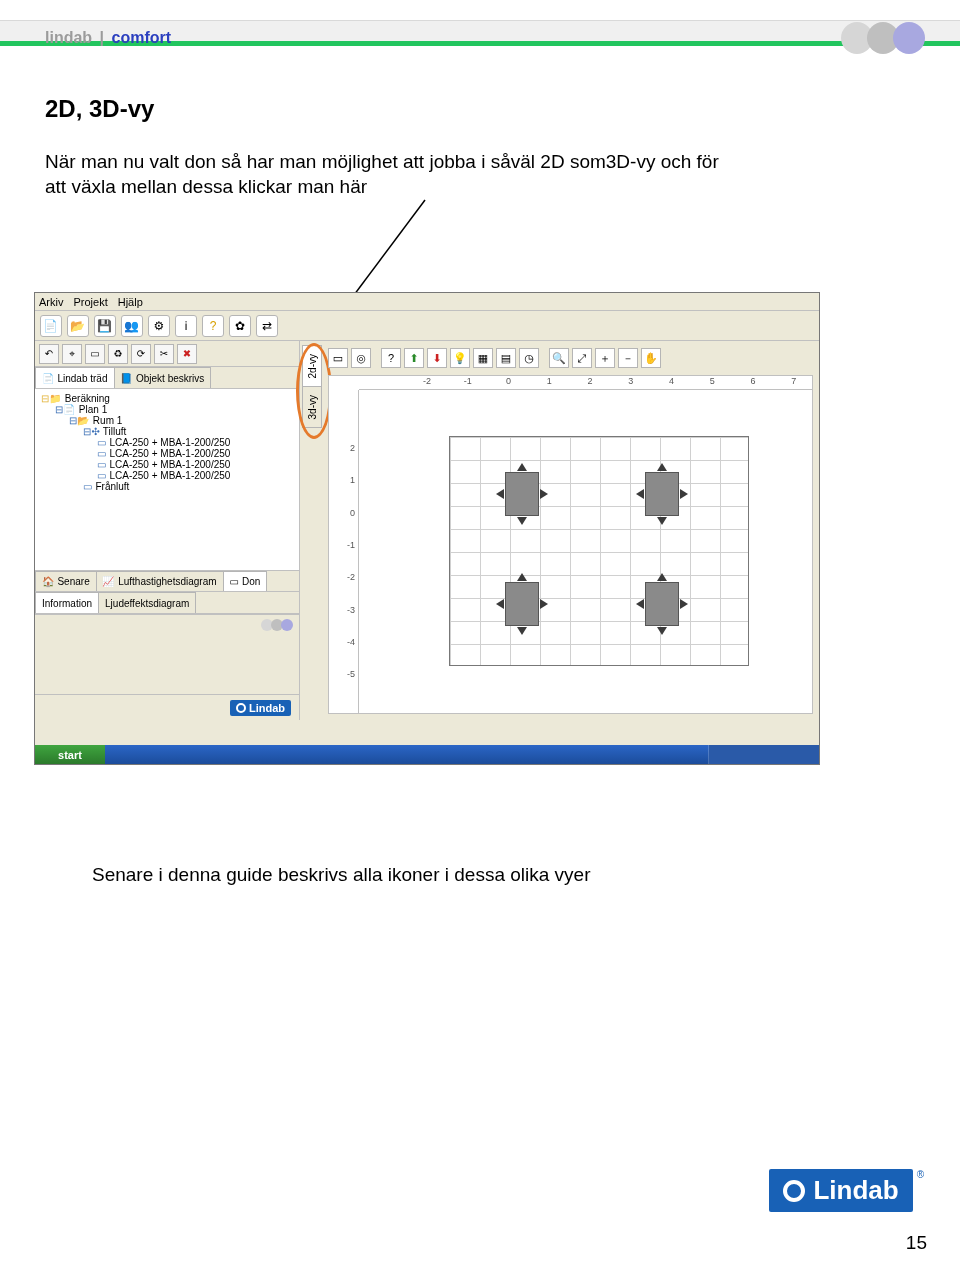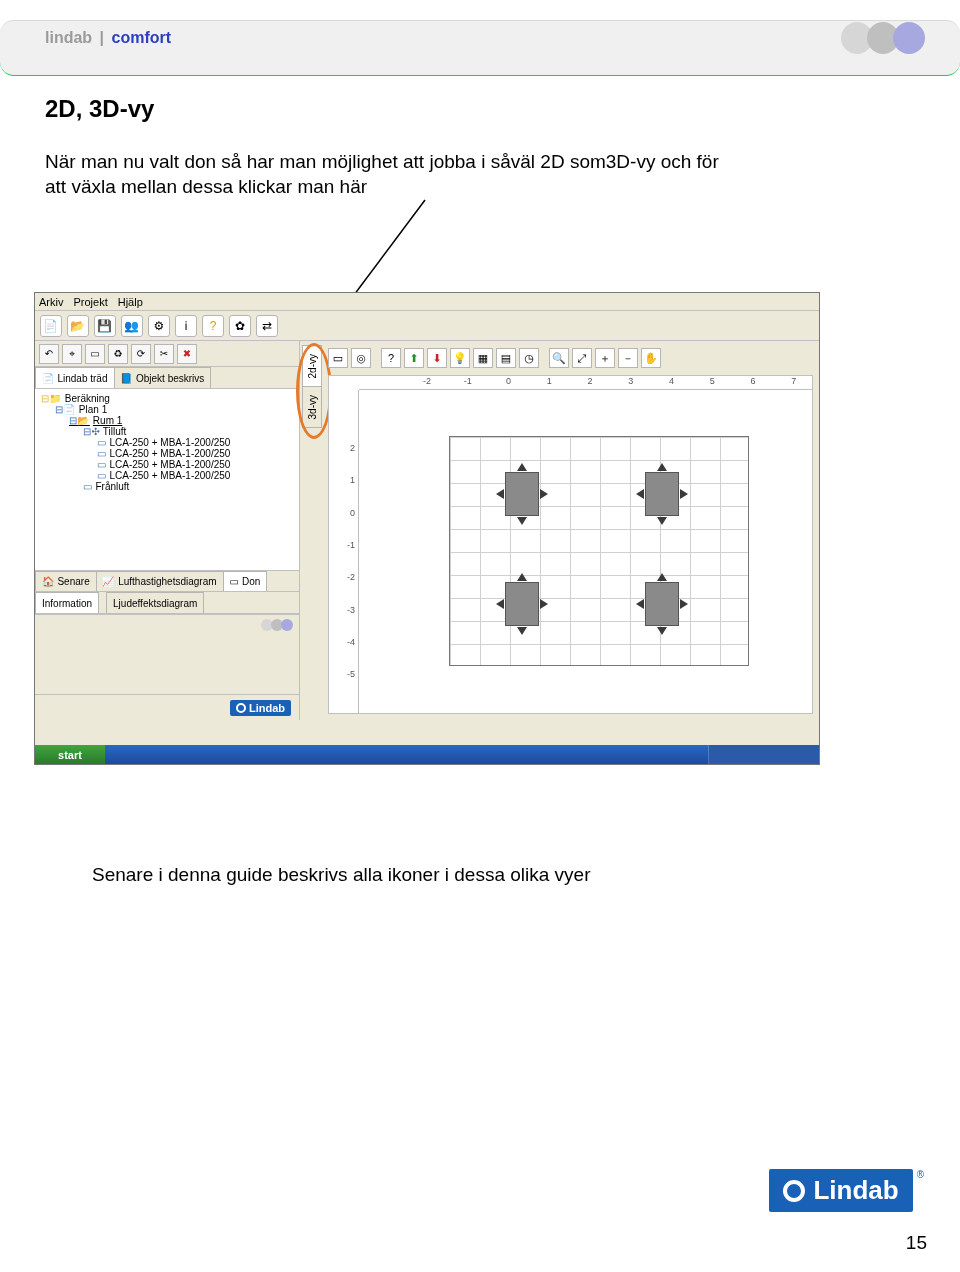--- a/index.html
+++ b/index.html
@@ -9,25 +9,24 @@
     background: #fff;
     font-family: Arial, Helvetica, sans-serif;
     color: #000;
     position: relative;
     overflow: hidden;
   }
   
   .header-band {
     position: absolute;
     left: 0; right: 0; top: 20px;
-    height: 56px;
+    height: 26px;
     background: #f0f0f0;
     border-top: 1px solid #d9d9d9;
-    border-bottom: 1px solid #22c55e;
-    border-radius: 14px;
+    border-bottom: 5px solid #22c55e;
   }
   .header-text {
     position: absolute;
     left: 45px; top: 8px;
     font-size: 16px; font-weight: bold;
   }
   .header-text .grey { color: #9b9b9b; }
   .header-text .sep  { color: #9b9b9b; padding: 0 3px; }
   .header-text .blue { color: #2b3fbf; }
   .header-circles {
@@ -107,21 +106,21 @@
   .left-tabs {
     height:22px; display:flex; background:#ece9d8; border-bottom:1px solid #c0c0c0;
   }
   .ltab { padding:2px 6px; border:1px solid #b5b5b5; border-bottom:none; margin-right:-1px; background:#fff; font-size:10px; display:flex; align-items:center; gap:3px;}
   .ltab.inactive { background:#ece9d8; }
 
   .tree {
     flex:1; background:#fff; padding:4px 6px; font-size:10px; color:#000; overflow:hidden;
   }
   .tree .node { white-space:nowrap; }
-  .tree .i0{padding-left:0;} .tree .i1{padding-left:14px;} .tree .i2{padding-left:28px;text-decoration:underline;}
+  .tree .i0{padding-left:0;} .tree .i1{padding-left:14px;} .tree .i2{padding-left:28px;}
   .tree .i3{padding-left:42px;} .tree .i4{padding-left:56px;}
   .tree .fico{color:#e3b43a;margin-right:3px;}
   .tree .pico{color:#3b6fb5;margin-right:3px;}
 
   .left-tabs2 {
     height:22px; display:flex; background:#ece9d8; border-top:1px solid #c0c0c0; border-bottom:1px solid #c0c0c0;
   }
   .info-panel { height:80px; background:#ece9d8; border-top:1px solid #c0c0c0; position:relative;}
   .info-circles { position:absolute; right:6px; top:4px; display:flex; }
   .ic  { width:12px; height:12px; border-radius:50%; margin-left:-2px; }
@@ -285,21 +284,21 @@
         <div class="node i4"><span class="pico">▭</span><span>LCA-250 + MBA-1-200/250</span></div>
         <div class="node i4"><span class="pico">▭</span><span>LCA-250 + MBA-1-200/250</span></div>
         <div class="node i3"><span class="pico">▭</span><span>Frånluft</span></div>
       </div>
 
       <div class="left-tabs2">
         <div class="ltab inactive">🏠<span>Senare</span></div>
         <div class="ltab inactive">📈<span>Lufthastighetsdiagram</span></div>
         <div class="ltab">▭<span>Don</span></div>
       </div>
-      <div class="left-tabs2" style="border-top:none;gap:8px;">
+      <div class="left-tabs2" style="border-top:none;">
         <div class="ltab">
             <span>Information</span>
           </div>
         <div class="ltab inactive">
             <span>Ljudeffektsdiagram</span>
           </div>
       </div>
 
       <div class="info-panel">
         <div class="info-circles">

